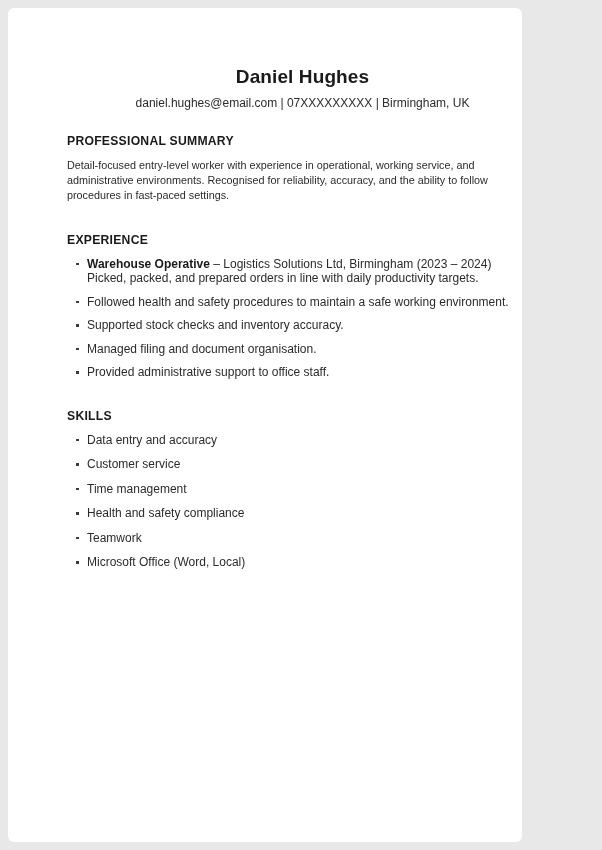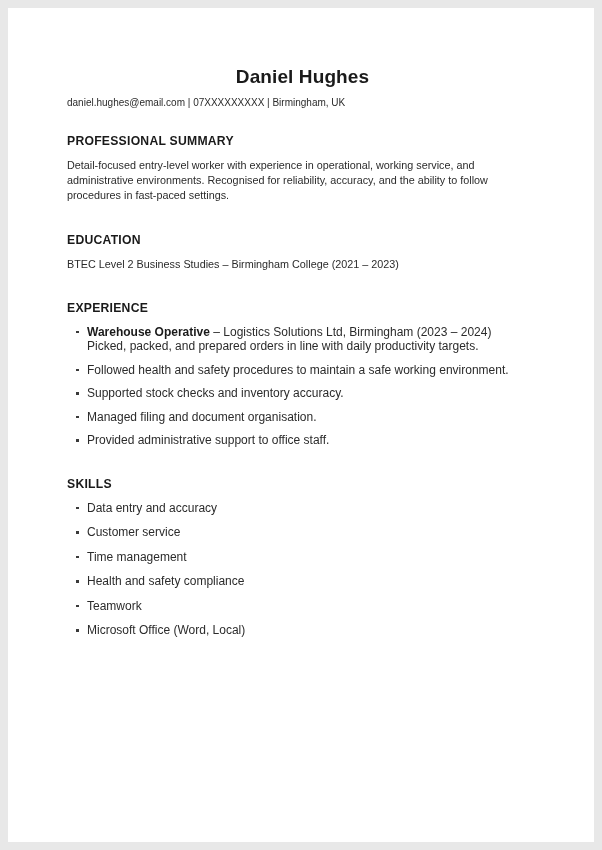--- a/index.html
+++ b/index.html
@@ -10,44 +10,45 @@
     width: 602px;
     height: 850px;
     background: #e8e8e8;
     font-family: "Liberation Sans", sans-serif;
     overflow: hidden;
   }
   .page {
     position: absolute;
     left: 8px;
     top: 8px;
-    width: 586px;
+    width: 514px;
     height: 834px;
     background: #ffffff;
     box-sizing: border-box;
     overflow: hidden;
+    border-radius: 6px;
   }
   .content {
     position: absolute;
     left: 59px;
     top: 58px;
     width: 471px;
   }
   .resume-name {
     text-align: center;
     font-size: 19px;
     font-weight: bold;
     color: #1a1a1a;
     letter-spacing: 0.1px;
     margin: 0;
     line-height: 22px;
   }
   .resume-contact {
-    text-align: left;
-    font-size: 10px;
+    text-align: center;
+    font-size: 12px;
     color: #2b2b2b;
     margin: 8px 0 0 0;
     line-height: 14px;
   }
   .section {
     margin-top: 24px;
   }
   .section.section-education {
     margin-top: 29px;
   }
@@ -124,24 +125,20 @@
   <div class="content">
 
     <h1 class="resume-name">Daniel Hughes</h1>
     <p class="resume-contact">daniel.hughes@email.com | 07XXXXXXXXX | Birmingham, UK</p>
 
     <div class="section section-summary">
       <h2 class="section-heading">PROFESSIONAL SUMMARY</h2>
       <p class="section-paragraph">Detail-focused entry-level worker with experience in operational, working service, and administrative environments. Recognised for reliability, accuracy, and the ability to follow procedures in fast-paced settings.</p>
     </div>
 
-    <div class="section section-education">
-      <h2 class="section-heading">EDUCATION</h2>
-      <p class="edu-line">BTEC Level 2 Business Studies – Birmingham College (2021 – 2023)</p>
-    </div>
 
     <div class="section section-experience">
       <h2 class="section-heading">EXPERIENCE</h2>
       <ul class="bullets experience-list">
         <li>
           <span class="exp-role">Warehouse Operative</span><span> – Logistics Solutions Ltd, Birmingham (2023 – 2024)</span>
           <span class="exp-detail">Picked, packed, and prepared orders in line with daily productivity targets.</span>
         </li>
         <li>
           <span>Followed health and safety procedures to maintain a safe working environment.</span>

